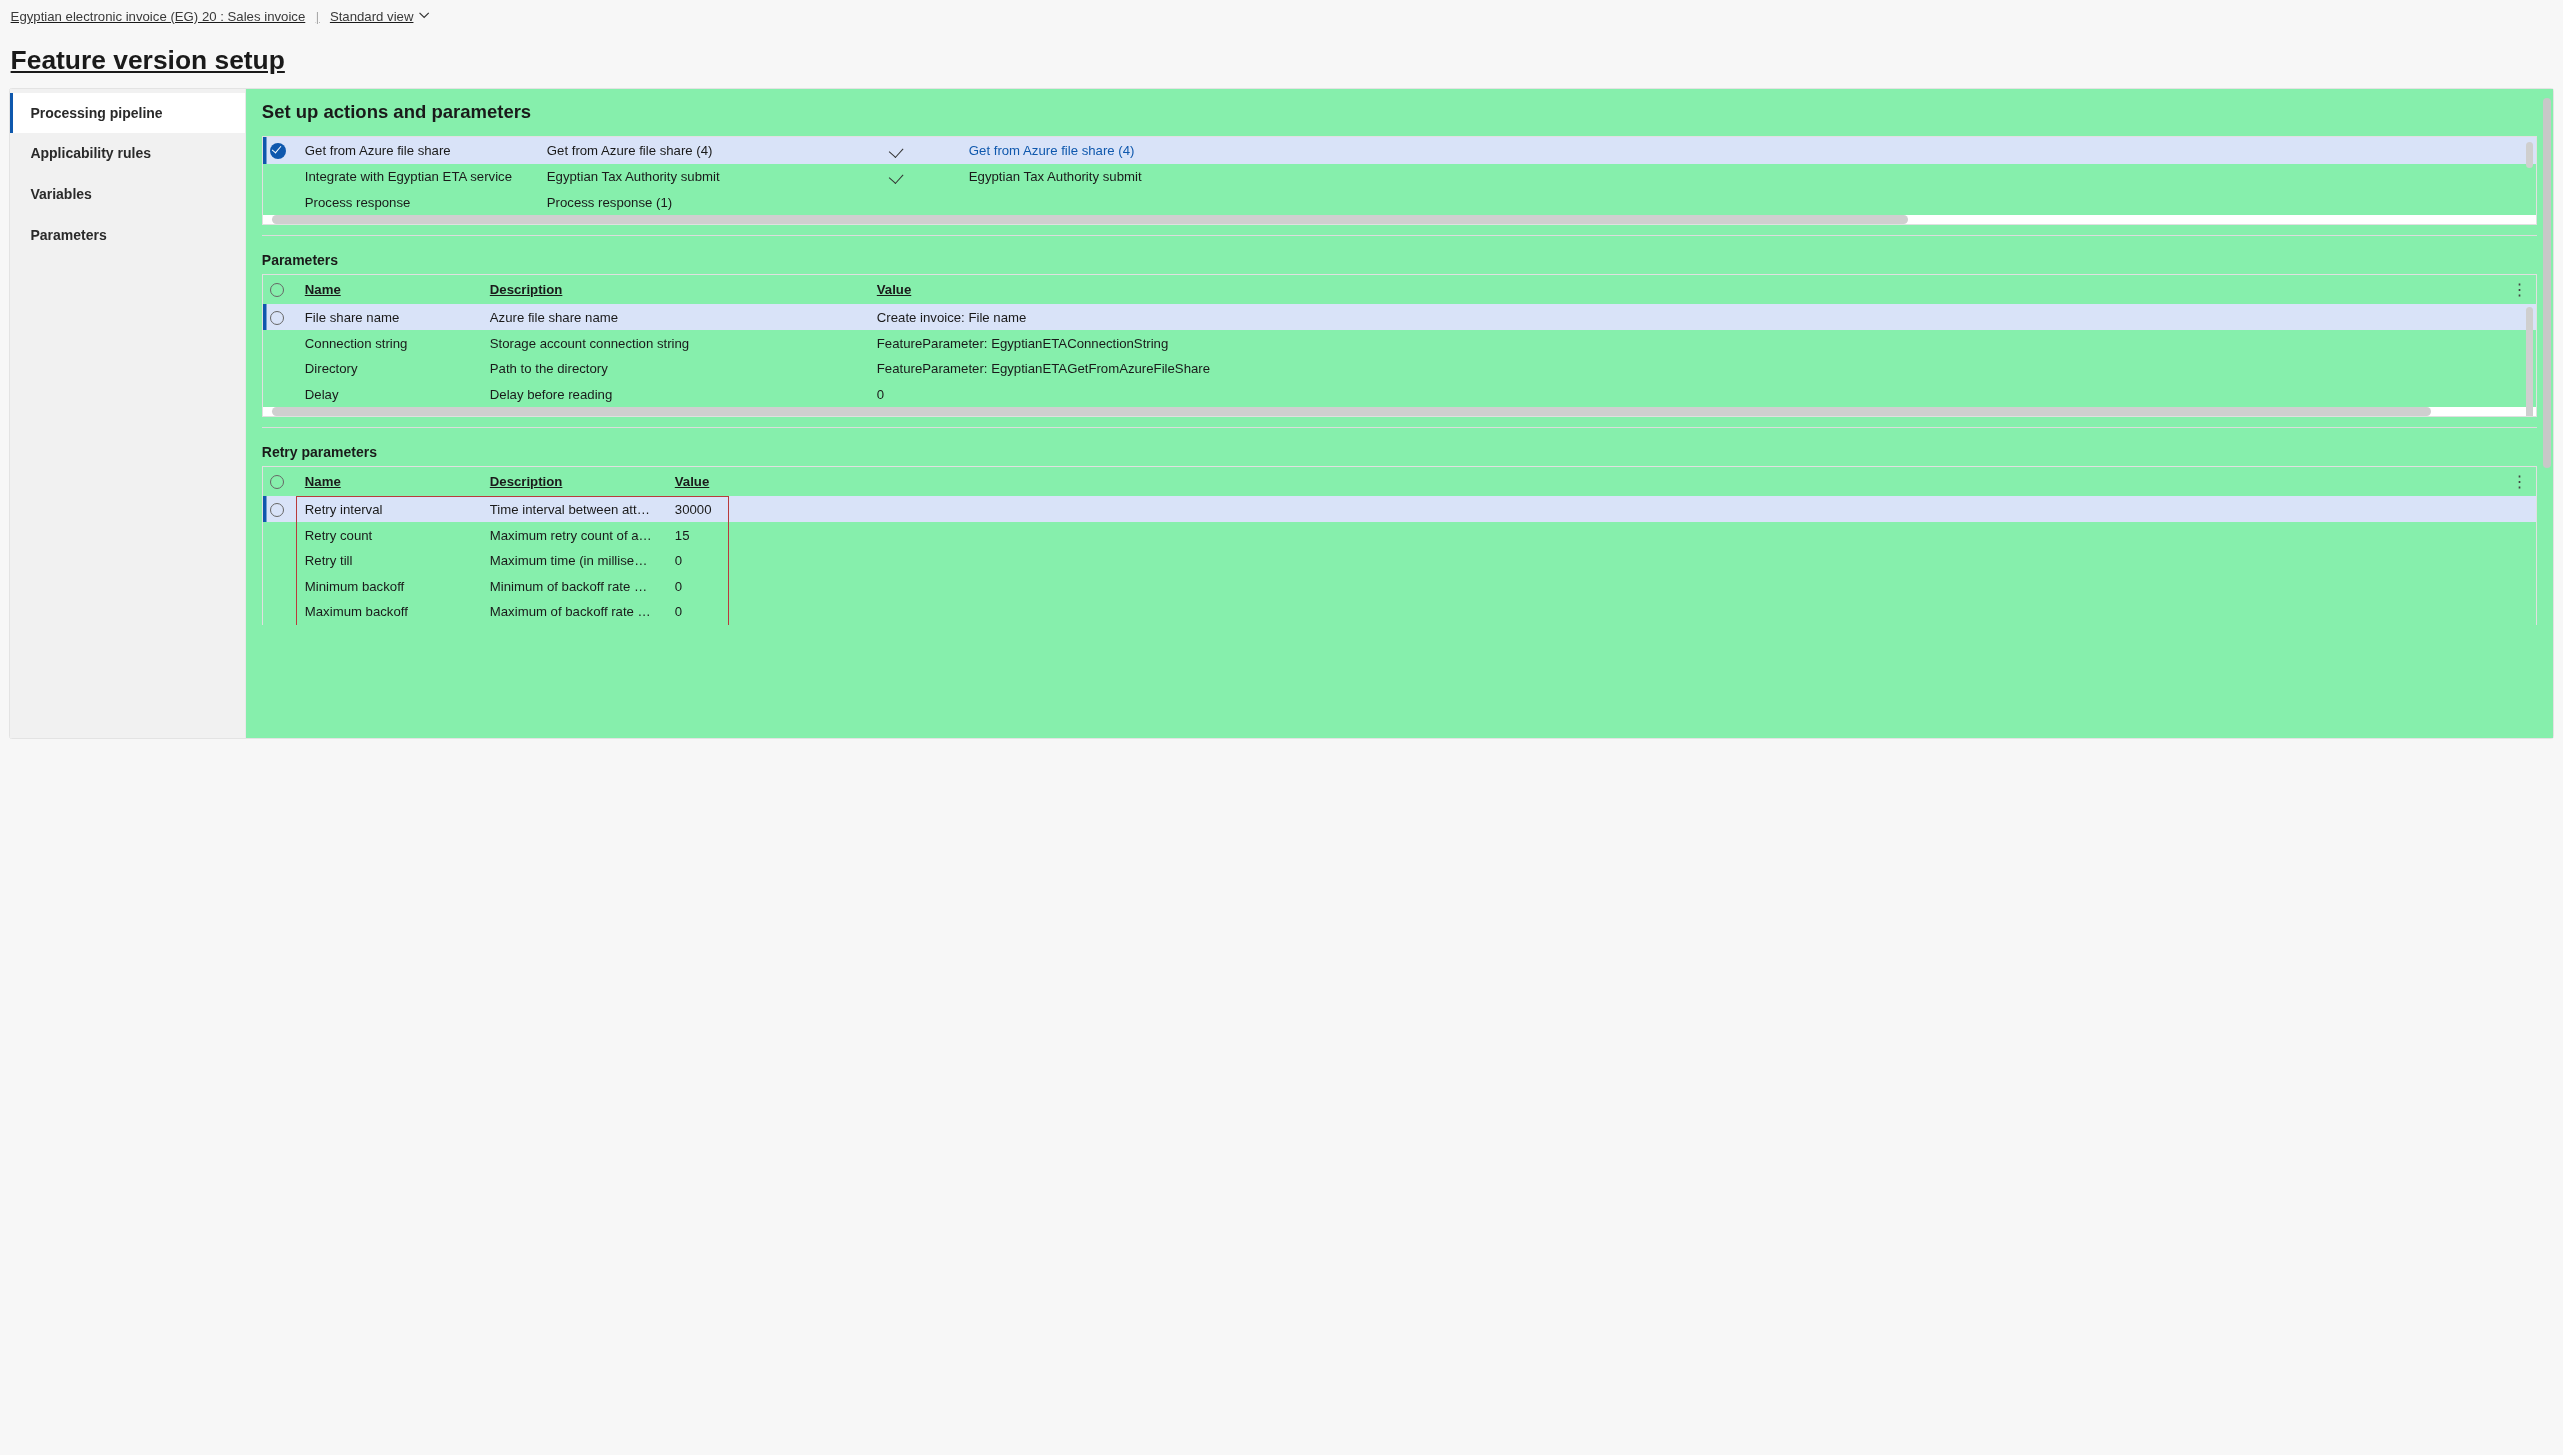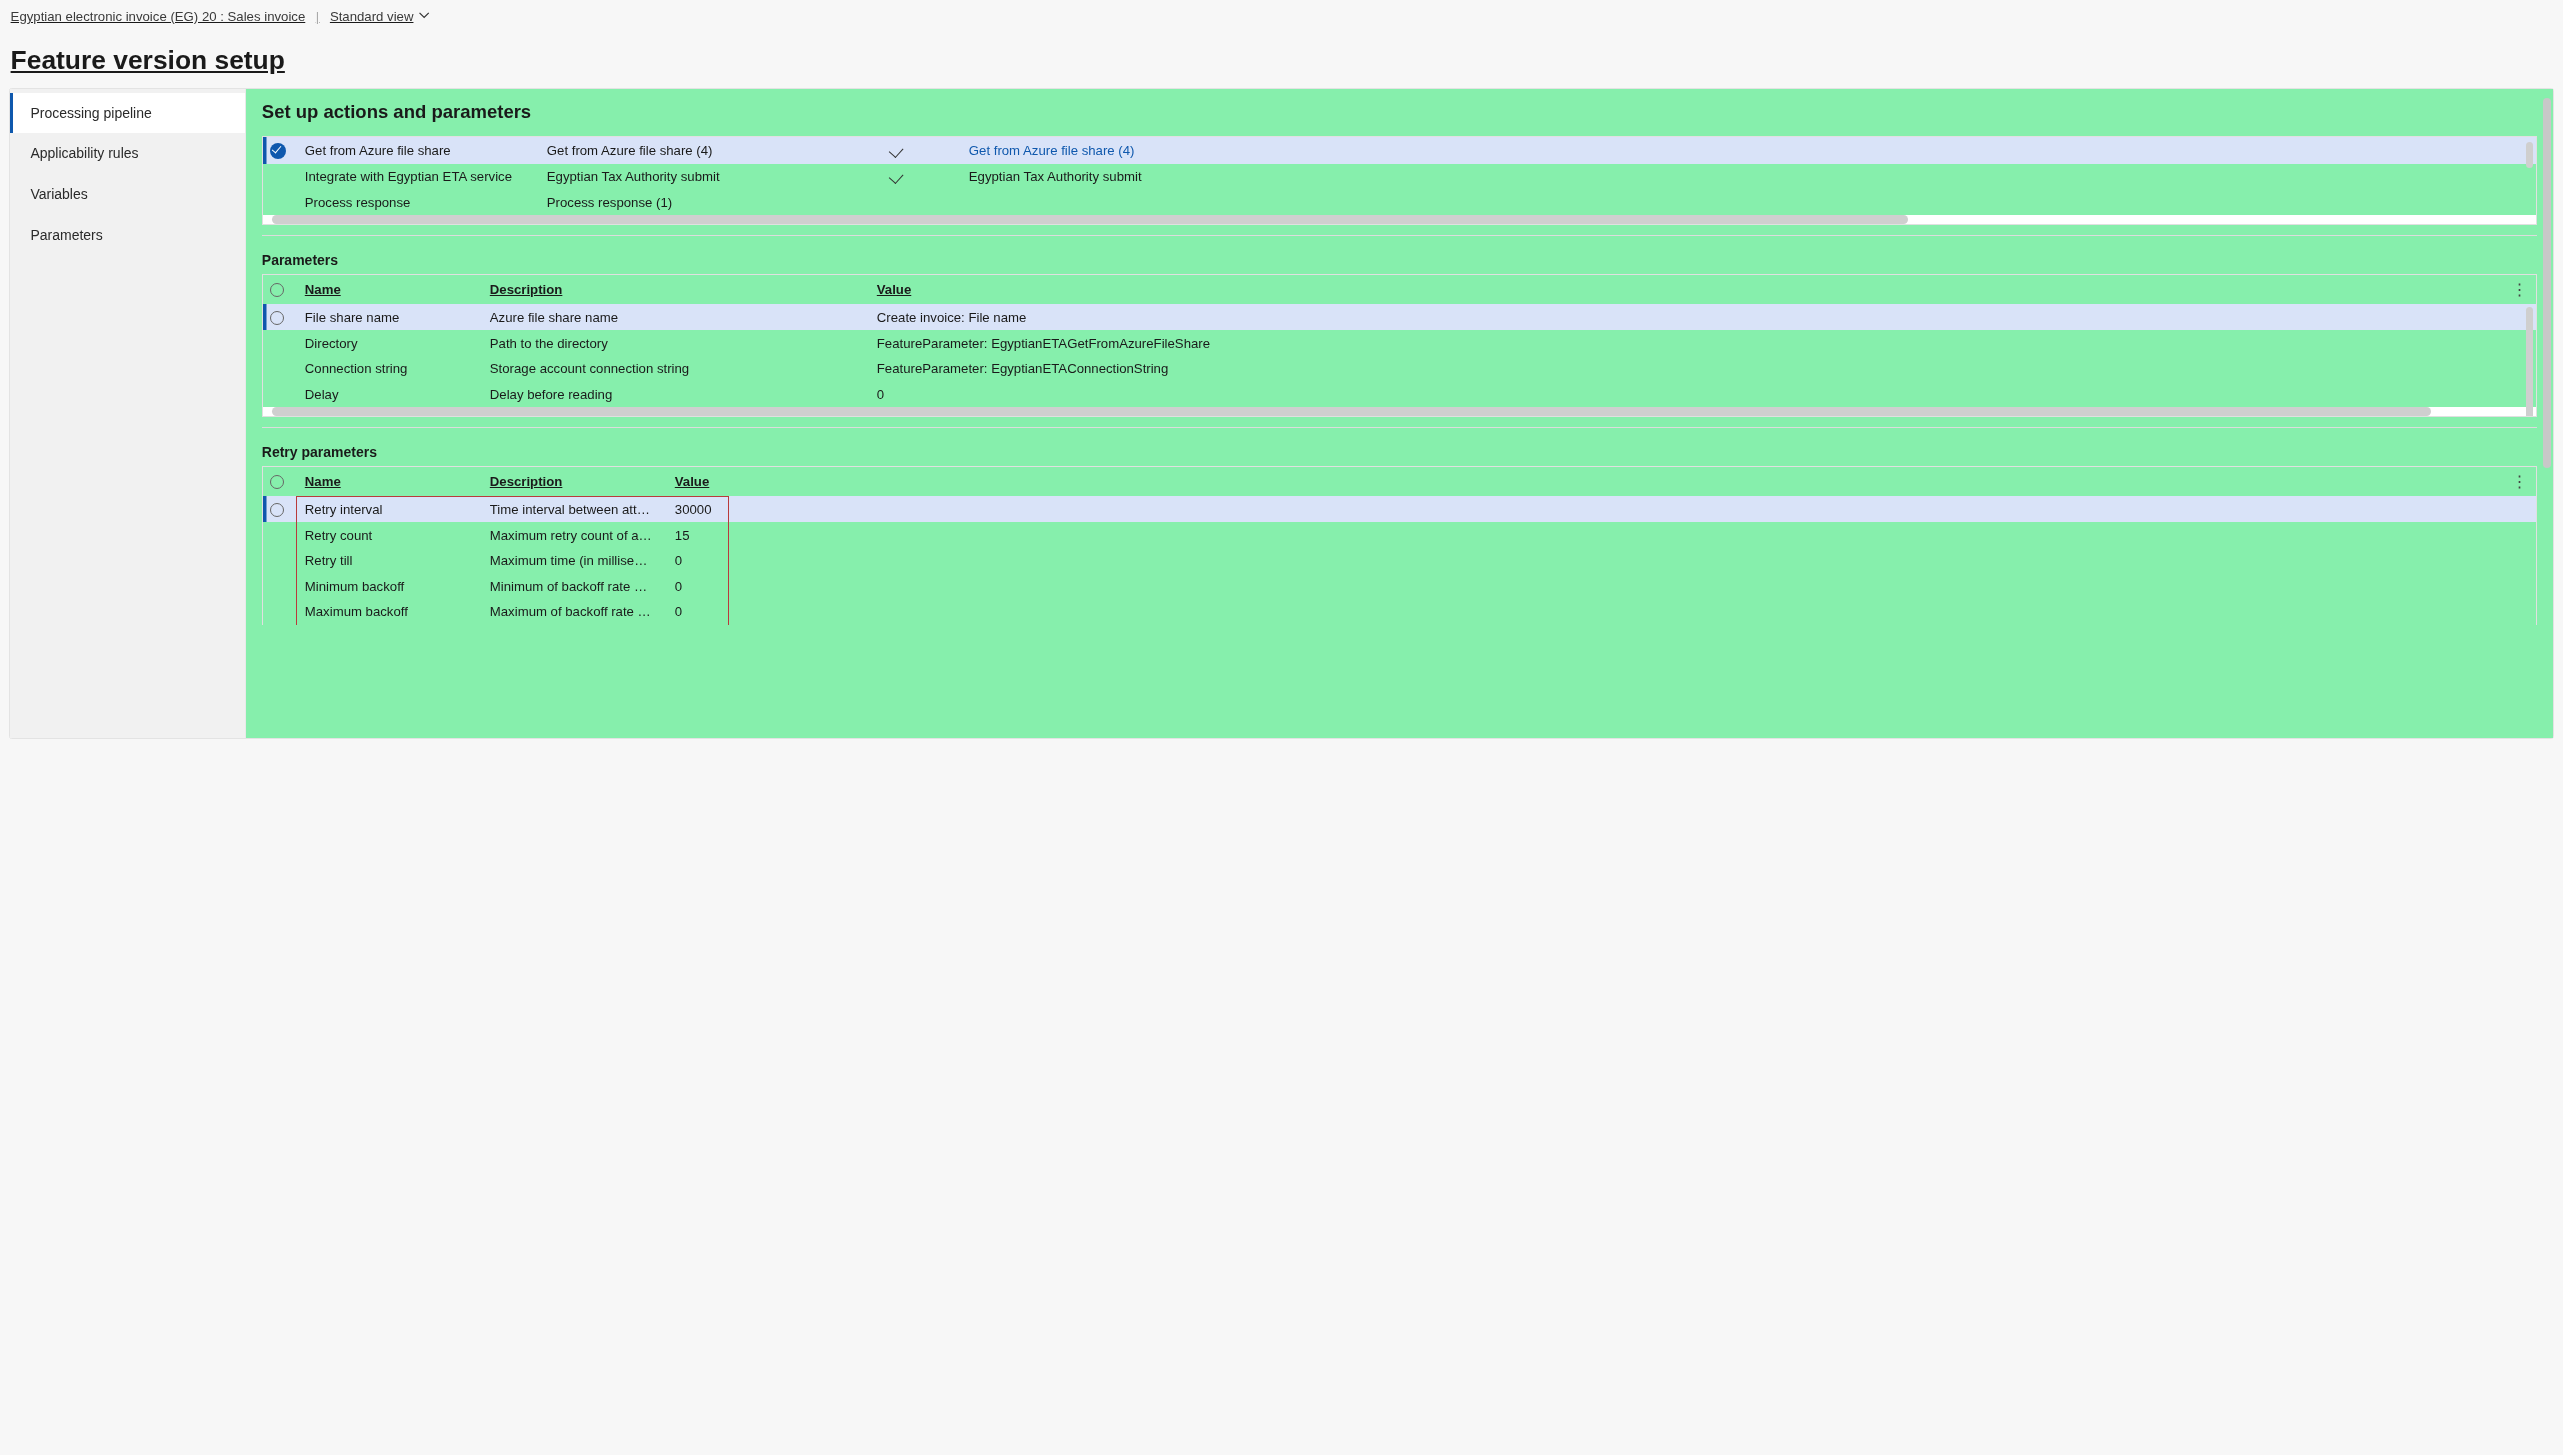--- a/index.html
+++ b/index.html
@@ -40,20 +40,21 @@
     border-radius: 2.6px;
     background: #f1f1f1;
     min-height: 651px;
     position: relative;
   }
   .sidebar {
     width: 236px;
     background: #f1f1f1;
     padding-top: 3.5px;
     border-right: 0.9px solid #e9e9e9;
+    font-weight: bold;
   }
   .sidebar-item {
     padding: 12.3px 17.6px;
     font-size: 14px;
     cursor: pointer;
     color: #2a2a2a;
     border-left: 3.5px solid transparent;
   }
   .sidebar-item.active {
     background: #ffffff;
@@ -288,29 +289,29 @@
         </thead>
         <tbody>
           <tr class="selected">
             <td class="sel-cell"><span class="row-radio"></span></td>
             <td>File share name</td>
             <td>Azure file share name</td>
             <td>Create invoice: File name</td>
           </tr>
           <tr>
             <td class="sel-cell"></td>
+            <td>Connection string</td>
+            <td>Storage account connection string</td>
+            <td>FeatureParameter: EgyptianETAConnectionString</td>
+          </tr>
+          <tr>
+            <td class="sel-cell"></td>
             <td>Directory</td>
             <td>Path to the directory</td>
             <td>FeatureParameter: EgyptianETAGetFromAzureFileShare</td>
-          </tr>
-          <tr>
-            <td class="sel-cell"></td>
-            <td>Connection string</td>
-            <td>Storage account connection string</td>
-            <td>FeatureParameter: EgyptianETAConnectionString</td>
           </tr>
           <tr>
             <td class="sel-cell"></td>
             <td>Delay</td>
             <td>Delay before reading</td>
             <td>0</td>
           </tr>
         </tbody>
       </table>
       <div class="hscroll">

